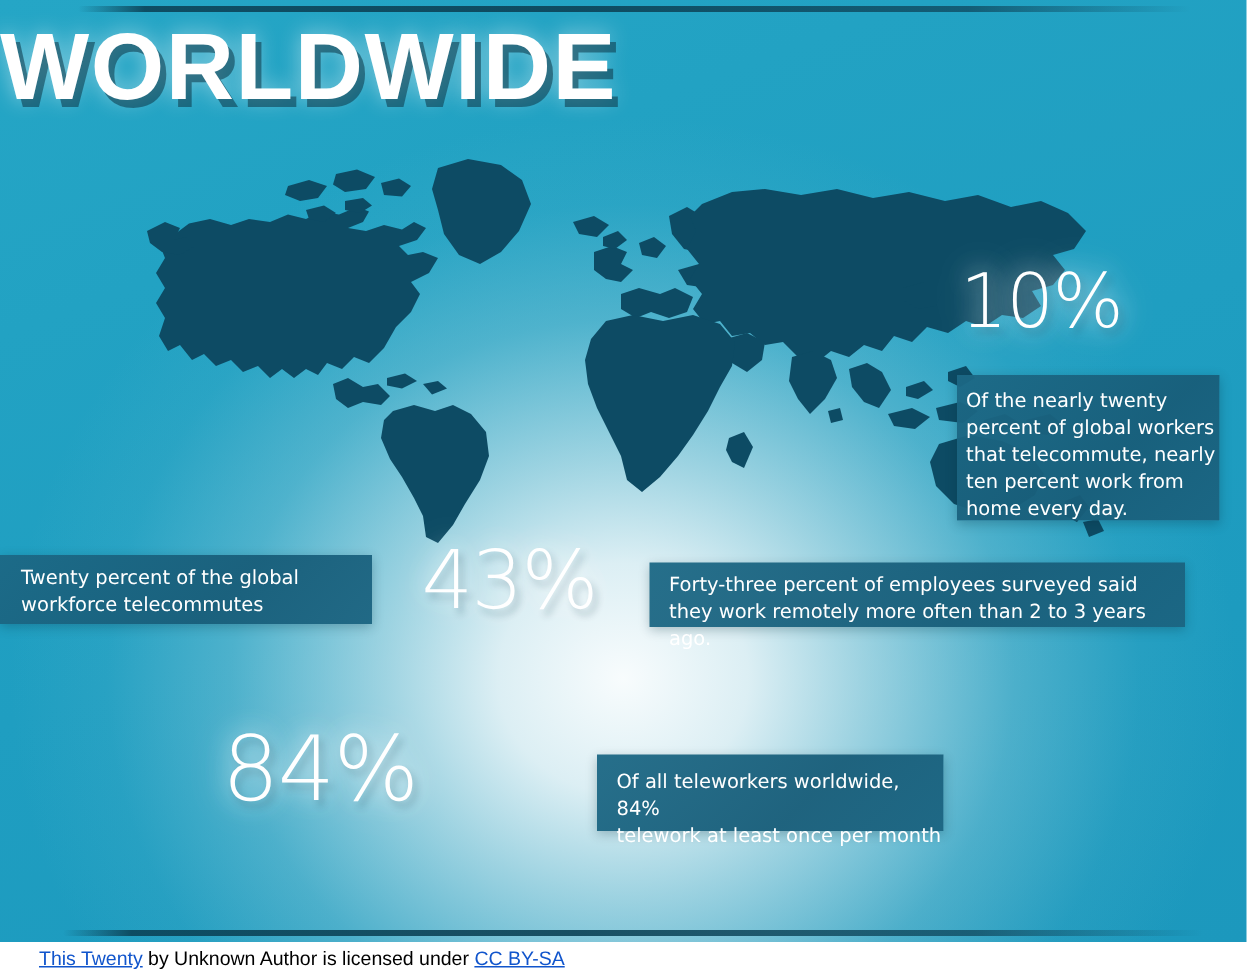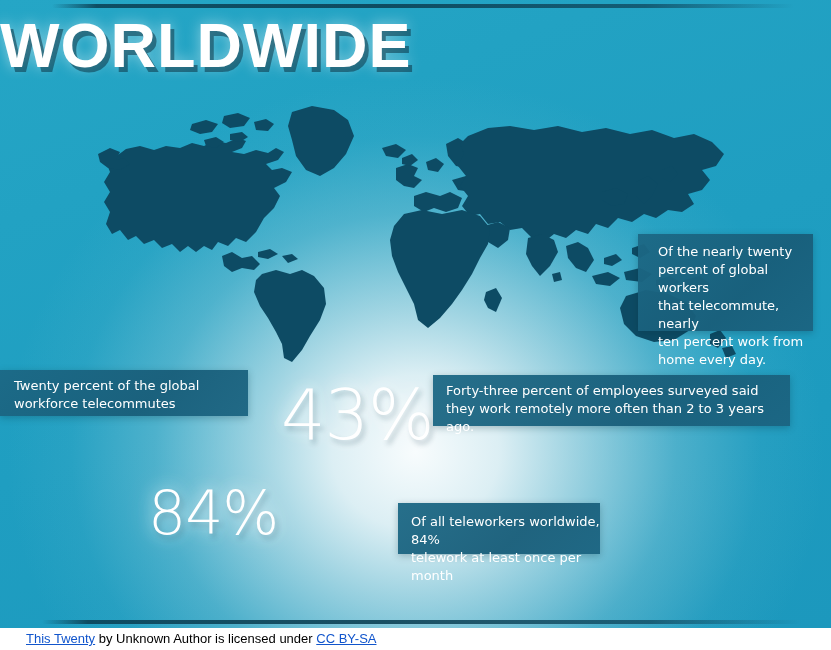--- a/index.html
+++ b/index.html
@@ -78,21 +78,21 @@
     font-family: "DejaVu Sans", sans-serif;
     font-weight: 300;
     line-height: 1;
     letter-spacing: -1px;
     text-shadow:
       0 0 16px rgba(255,255,255,0.85),
       0 0 30px rgba(255,255,255,0.55),
       3px 4px 5px rgba(10,55,75,0.30);
   }
   .pct-20 { left: 16px;  top: 262px; font-size: 112px; }
-  .pct-43 { left: 281px; top: 380px; font-size: 70px; }
+  .pct-43 { left: 281px; top: 360px; font-size: 54px; }
   .pct-84 { left: 148px; top: 483px; font-size: 60px; }
   .pct-10 { left: 640px; top: 176px; font-size: 50px; }
 
   
   .box {
     position: absolute;
     background: linear-gradient(135deg, rgba(28,104,133,0.95) 0%, rgba(24,93,121,0.95) 60%, rgba(27,100,129,0.95) 100%);
     color: #ffffff;
     font-family: "DejaVu Sans", sans-serif;
     box-shadow: 0 2px 7px rgba(8,45,62,0.28);
@@ -102,33 +102,33 @@
     white-space: pre-line;
   }
 
   .box-20 {
     left: 0px; top: 370px; width: 248px; height: 46px;
     padding: 7px 0 0 14px;
     box-sizing: border-box;
     font-size: 13px; line-height: 1.36;
   }
   .box-10 {
-    left: 638px; top: 234px; width: 175px; height: 97px;
-    padding: 9px 0 0 20px;
+    left: 638px; top: 250px; width: 175px; height: 97px;
+    padding: 9px 0 0 6px;
     box-sizing: border-box;
     font-size: 13px; line-height: 1.38;
   }
   .box-43 {
-    left: 433px; top: 375px; width: 357px; height: 51px;
+    left: 433px; top: 375px; width: 357px; height: 43px;
     padding: 7px 0 0 13px;
     box-sizing: border-box;
     font-size: 13px; line-height: 1.38;
   }
   .box-84 {
-    left: 398px; top: 503px; width: 202px; height: 51px;
+    left: 398px; top: 503px; width: 231px; height: 51px;
     padding: 10px 0 0 13px;
     box-sizing: border-box;
     font-size: 13px; line-height: 1.38;
   }
 
   
   #attribution {
     position: absolute;
     left: 0; top: 628px;
     width: 831px; height: 22px;
@@ -238,20 +238,21 @@
     </svg>
   </div>
 
   <div class="title">WORLDWIDE</div>
 
   <div class="box box-20">
     <span>Twenty percent of the global
 workforce telecommutes</span>
   </div>
 
+  <div class="pct pct-10">10%</div>
   <div class="box box-10">
     <span>Of the nearly twenty
 percent of global workers
 that telecommute, nearly
 ten percent work from
 home every day.</span>
   </div>
 
   <div class="pct pct-43">43%</div>
   <div class="box box-43">

